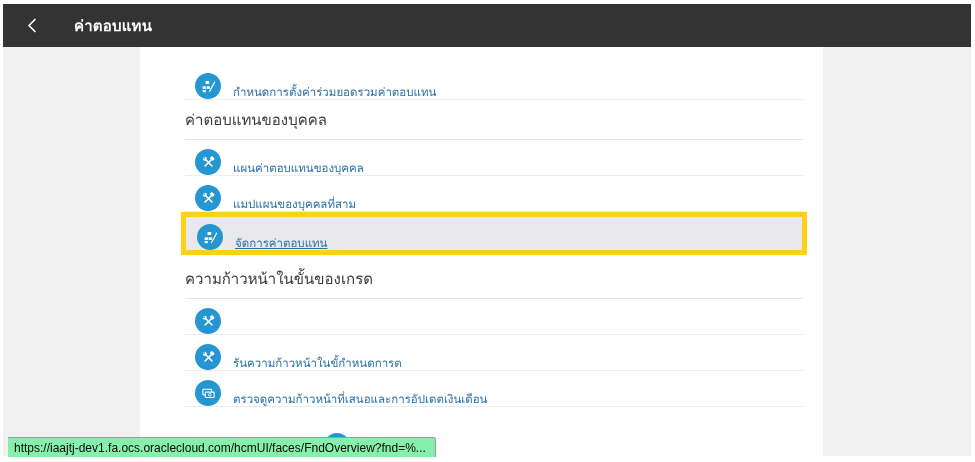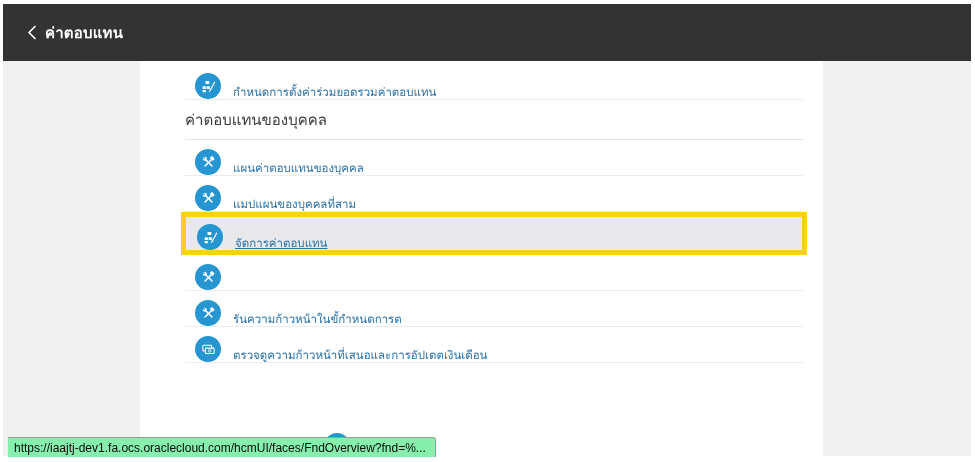--- a/index.html
+++ b/index.html
@@ -3,23 +3,23 @@
 <meta charset="utf-8">
 <style>
   html,body{margin:0;padding:0;}
   body{
     width:975px;height:462px;position:relative;overflow:hidden;
     background:#ffffff;
     font-family:"Liberation Sans","DejaVu Sans",sans-serif;
   }
   
   .app-header{
-    position:absolute;top:4px;left:3px;right:4px;height:57px;
+    position:absolute;top:4px;left:3px;right:4px;height:43px;
     background:#333333;display:flex;align-items:center;
-    padding-left:16px;box-sizing:border-box;gap:0;z-index:3;
+    padding-left:16px;box-sizing:border-box;gap:29px;z-index:3;
   }
   .back-btn{width:26px;height:26px;display:flex;align-items:center;justify-content:center;cursor:pointer;}
   .app-title{color:#ffffff;font-weight:bold;font-size:15px;letter-spacing:.2px;}
 
   
   .page-bg{position:absolute;top:47px;left:3px;right:4px;bottom:6px;background:#f1f1f1;}
   .content-panel{position:absolute;top:47px;left:140px;width:683px;bottom:6px;background:#ffffff;}
 
   .list{margin-left:45px;margin-right:20px;padding-top:5px;}
 
@@ -135,20 +135,23 @@
                 <rect x="2.6" y="11.4" width="5.2" height="4.4" rx="0.8"></rect>
                 <rect x="9" y="11.4" width="5.2" height="4.4" rx="0.8"></rect>
                 <rect x="2.6" y="17.6" width="5.2" height="3.4" rx="0.8"></rect>
               </g>
               <path d="M21.6 3.4 L13.6 17.8 L12.2 21.4 L15.2 19.0 L22.8 5.0 Z" fill="#ffffff"></path>
             </svg>
           </span>
           <a class="task-label">จัดการค่าตอบแทน</a>
         </div>
       </div>
+      <div class="section-header">
+        <span>ความก้าวหน้าในขั้นของเกรด</span>
+      </div>
       <div class="task-row">
         <span class="icon-circle">
           <svg width="15" height="15" viewBox="0 0 24 24">
             <g fill="#ffffff">
               <rect x="10.75" y="3.5" width="2.6" height="17.5" rx="1.1" transform="rotate(45 12 12)"></rect>
               <rect x="10.75" y="3.5" width="2.6" height="17.5" rx="1.1" transform="rotate(-45 12 12)"></rect>
               <circle cx="6.1" cy="6.1" r="3.2"></circle>
               <rect x="14.8" y="3" width="6.4" height="4.8" rx="0.9" transform="rotate(45 18 5.4)"></rect>
             </g>
             <circle cx="4.9" cy="4.9" r="1.5" fill="#2596d1"></circle>

